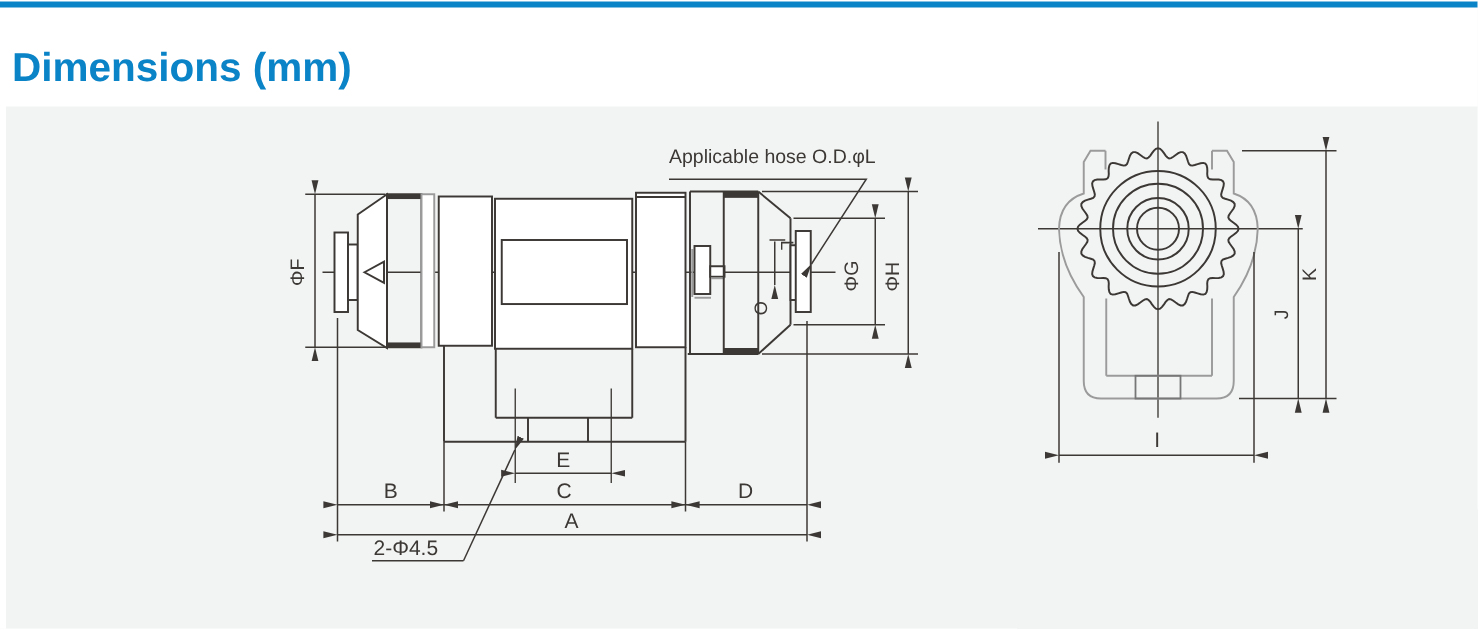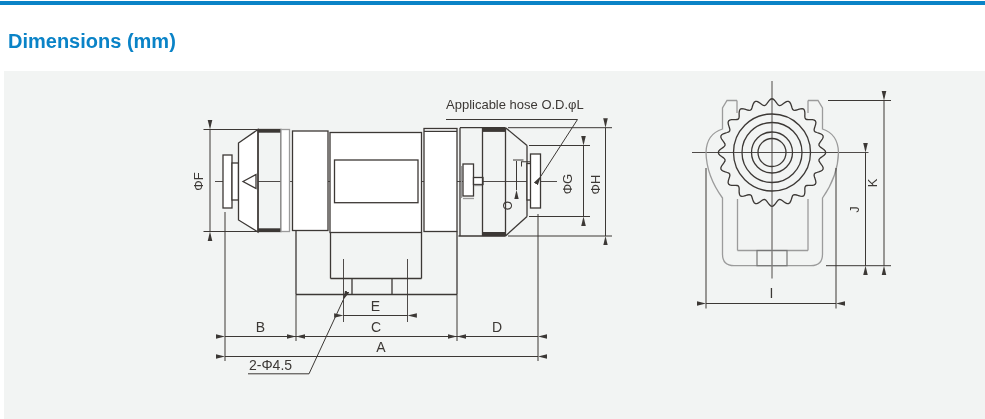--- a/index.html
+++ b/index.html
@@ -2,21 +2,21 @@
 <html style="--accent: #0a83c7; --panel: #f2f4f3; --line: #3c3835; --gray: #9b9b9b;"><head>
 <meta charset="utf-8">
 <style>
   :root{
     --accent:#0a83c7; --panel:#f2f4f3; --line:#3c3835; --gray:#9b9b9b;
   }
   html,body{margin:0;padding:0;background:#ffffff;}
   body{width:985px;height:419px;position:relative;overflow:hidden;
        font-family:"Liberation Sans",sans-serif;}
   .accent-bar{position:absolute;top:1px;left:0;width:985px;height:4px;background:var(--accent);}
-  .page-title{position:absolute;left:8px;top:30px;margin:0;font-size:20px;font-weight:bold;
+  .page-title{position:absolute;left:8px;top:30px;margin:0;font-size:27px;font-weight:bold;
               color:var(--accent);letter-spacing:0px;}
   .panel{position:absolute;left:4px;top:71px;width:981px;height:348px;background:var(--panel);}
   svg{position:absolute;left:0;top:0;}
   .dk{stroke:var(--line);fill:none;stroke-width:1.3;}
   .wf{stroke:var(--line);fill:#ffffff;stroke-width:1.3;}
   .gy{stroke:var(--gray);fill:none;stroke-width:1.3;}
   .gwf{stroke:var(--gray);fill:#ffffff;stroke-width:1.3;}
   .dim{stroke:var(--line);fill:none;stroke-width:1;}
   .thin{stroke:var(--line);fill:none;stroke-width:0.9;}
   text{font-family:"Liberation Sans",sans-serif;fill:var(--line);}

